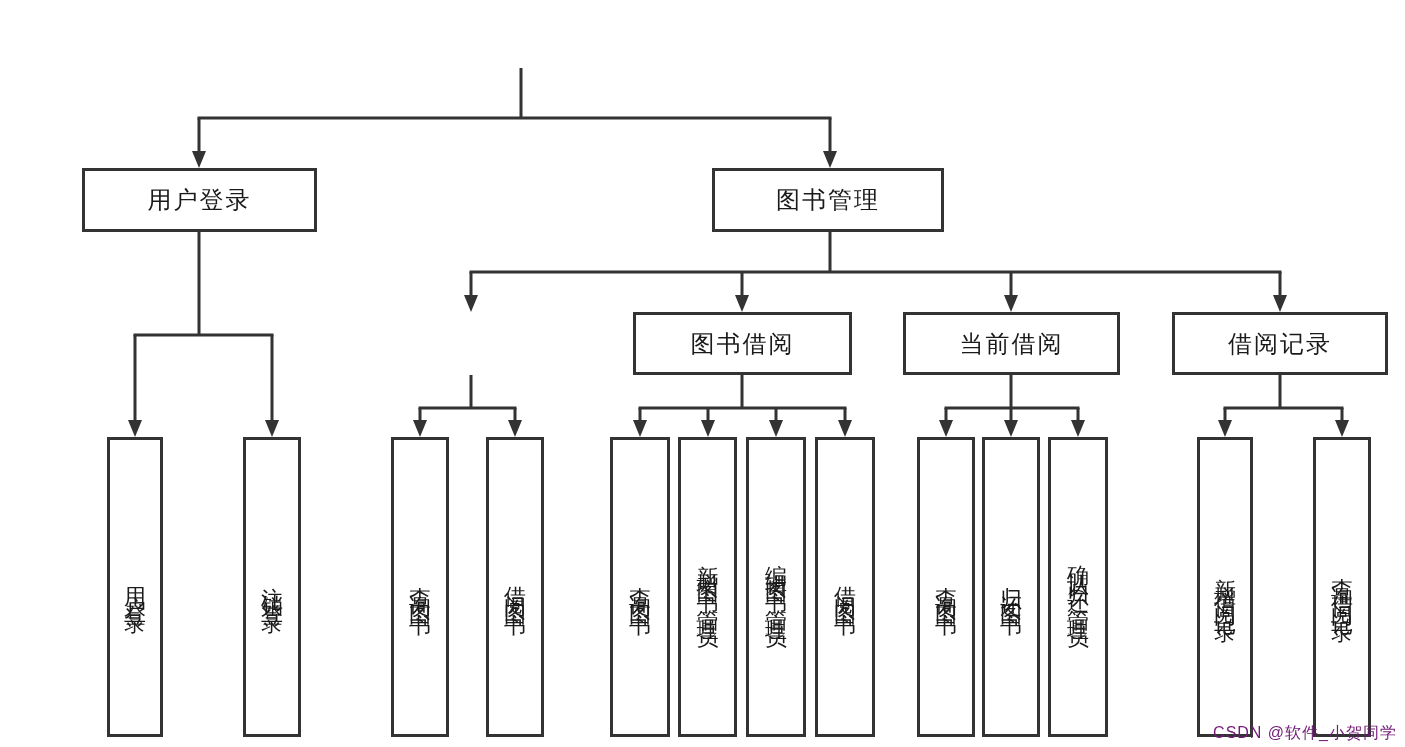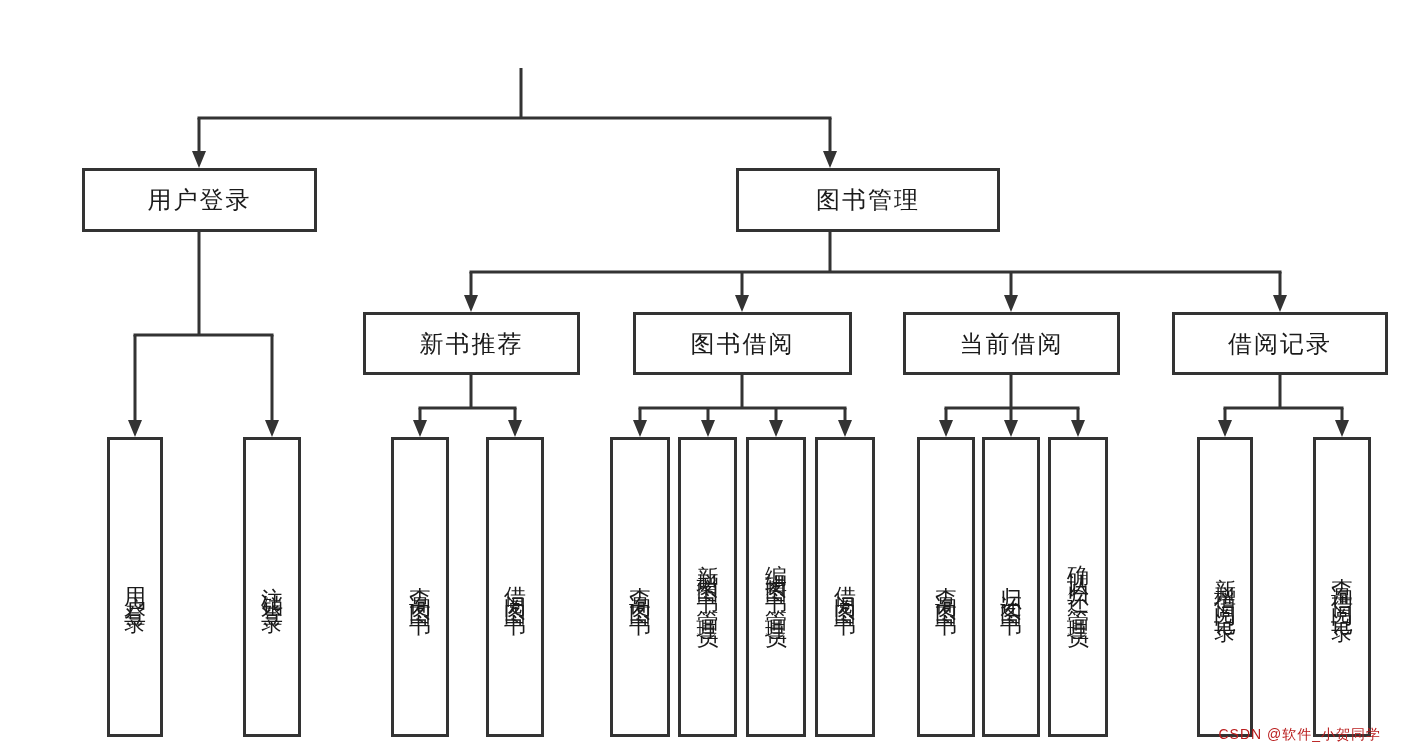--- a/index.html
+++ b/index.html
@@ -42,24 +42,24 @@
   .vlabel {
     writing-mode: vertical-rl;
     text-orientation: mixed;
     font-size: 22px;
     letter-spacing: 9px;
     line-height: 1;
     white-space: nowrap;
   }
   .watermark {
     position: absolute;
-    right: 24px;
+    right: 8px;
     bottom: 3px;
-    font-size: 14px;
-    color: #b91c1c;
+    font-size: 16px;
+    color: #701a75;
     letter-spacing: 1px;
     white-space: nowrap;
     z-index: 5;
   }
 </style>
 </head>
 <body>
 
 <div class="canvas">
 
@@ -97,27 +97,24 @@
              M769,420 L783,420 L776,437 Z  M838,420 L852,420 L845,437 Z
              M939,420 L953,420 L946,437 Z  M1004,420 L1018,420 L1011,437 Z
              M1071,420 L1085,420 L1078,437 Z
              M1218,420 L1232,420 L1225,437 Z  M1335,420 L1349,420 L1342,437 Z" fill="#333333" stroke="none"></path>
   </svg>
 
 
   <div class="box" style="left:82px; top:168px; width:235px; height:64px;">
     <span class="hlabel">用户登录</span>
   </div>
-  <div class="box" style="left:712px; top:168px; width:264px; height:64px;margin-left:24px;">
+  <div class="box" style="left:712px; top:168px; width:232px; height:64px;">
     <span class="hlabel">图书管理</span>
   </div>
 
-  <div class="box" style="left:363px; top:312px; width:217px; height:63px;">
-    <span class="hlabel">新书推荐</span>
-  </div>
   <div class="box" style="left:903px; top:312px; width:217px; height:63px;">
     <span class="hlabel">当前借阅</span>
   </div>
   <div class="box" style="left:633px; top:312px; width:219px; height:63px;">
     <span class="hlabel">图书借阅</span>
   </div>
   <div class="box" style="left:1172px; top:312px; width:216px; height:63px;">
     <span class="hlabel">借阅记录</span>
   </div>
 

